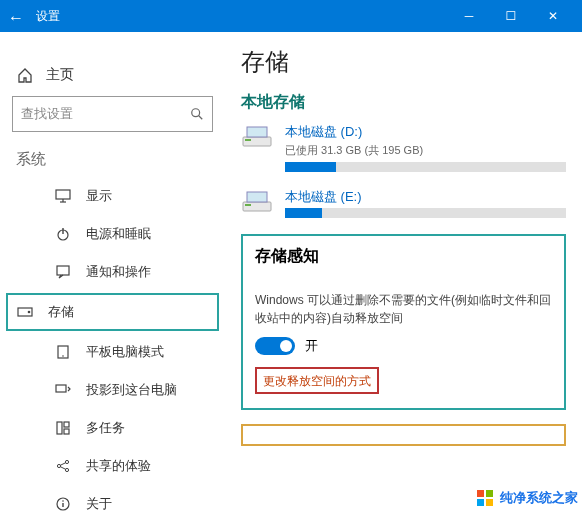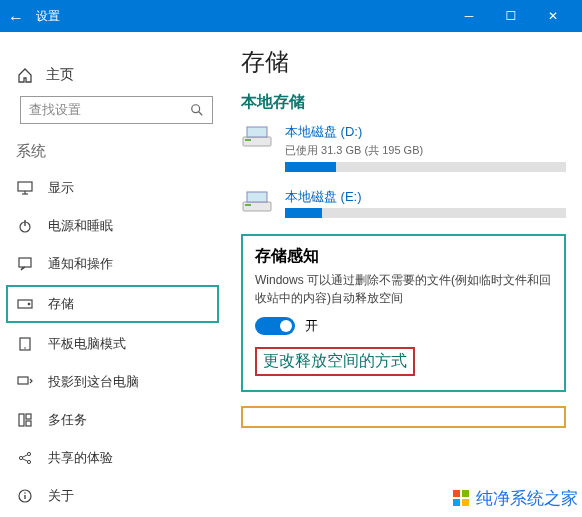--- a/index.html
+++ b/index.html
@@ -11,56 +11,56 @@
     .titlebar .wc { display: flex; gap: 0; }
     .titlebar .wc span { width: 42px; text-align: center; font-size: 12px; }
     
     .content { display: flex; height: calc(100% - 32px - 22px); }
     
     .sidebar { width: 225px; padding: 26px 0 0 0; }
     .home-row { display: flex; align-items: center; padding: 8px 16px 12px 16px; gap: 12px; }
     .home-row .icon { width: 18px; height: 18px; display: flex; align-items: center; justify-content: center; }
     .home-row .label { font-size: 14px; color: #333; }
     
-    .search-box { margin: 0 12px 14px 20px; border: 1px solid #999; height: 28px; display: flex; align-items: center; padding: 0 8px; justify-content: space-between; }
+    .search-box { margin: 0 12px 14px 12px; border: 1px solid #999; height: 36px; display: flex; align-items: center; padding: 0 8px; justify-content: space-between; }
     .search-box .ph { color: #888; font-size: 13px; }
     .search-box .sicon { color: #666; }
     
     .group-label { padding: 4px 16px 8px 16px; font-size: 15px; color: #666; }
     
-    .nav-item { display: flex; align-items: center; padding: 10px 16px; gap: 14px; cursor: pointer; }
+    .nav-item { display: flex; align-items: center; padding: 10px 16px; gap: 14px; cursor: pointer; margin-left: 38px; }
     .nav-item .icon { width: 18px; height: 14px; display: flex; align-items: center; justify-content: center; color: #444; }
     .nav-item .label { font-size: 13px; color: #333; }
     .nav-item.selected { outline: 2px solid #2aa3a0; outline-offset: -2px; margin: 2px 6px 2px 6px; padding: 10px 10px; }
     
     .main { flex: 1; padding: 14px 16px 0 16px; overflow: hidden; }
     .page-title { font-size: 24px; font-weight: 400; color: #222; margin-bottom: 14px; }
     .section-title { font-size: 16px; color: #0f766e; margin-bottom: 10px; font-weight: 600; }
     
     .drive-row { display: flex; gap: 12px; margin-bottom: 16px; }
     .drive-icon { width: 32px; height: 28px; }
     .drive-info { flex: 1; }
     .drive-name { font-size: 13px; color: #0066c0; margin-bottom: 2px; }
     .drive-usage { font-size: 11px; color: #666; margin-bottom: 4px; }
     .drive-bar { width: 100%; height: 10px; background: #e0e0e0; position: relative; }
     .drive-fill { height: 100%; background: #0078d7; position: absolute; left: 0; top: 0; }
     
     .sense-box { border: 2px solid #2aa3a0; padding: 10px 12px 14px 12px; margin-top: 6px; }
-    .sense-title { font-size: 16px; font-weight: 600; margin-bottom: 4px; }
+    .sense-title { font-size: 16px; font-weight: 600; margin-bottom: 24px; }
     .sense-desc { font-size: 12px; color: #444; line-height: 1.5; margin-bottom: 10px; }
     .toggle-row { display: flex; align-items: center; gap: 10px; margin-bottom: 12px; }
     .toggle { width: 40px; height: 18px; background: #0078d7; border-radius: 10px; position: relative; }
     .toggle .knob { width: 12px; height: 12px; background: #fff; border-radius: 50%; position: absolute; right: 3px; top: 3px; }
     .toggle-label { font-size: 13px; }
     .link-boxed { display: inline-block; border: 2px solid #b33; padding: 2px 6px; }
-    .link-boxed .lk { color: #0f766e; font-size: 16px; }
+    .link-boxed .lk { color: #c2410c; font-size: 12px; }
     
     .more-box { border: 2px solid #d9a441; padding: 8px 12px 10px 12px; margin-top: 14px; }
     
-    .watermark { position: absolute; bottom: 0; right: 4px; height: 38px; display: flex; align-items: center; gap: 6px; font-size: 17px; color: #1a73e8; font-weight: 400; }
+    .watermark { position: absolute; bottom: 0; right: 4px; height: 38px; display: flex; align-items: center; gap: 6px; font-size: 13px; color: #1a73e8; font-weight: 700; }
     .watermark .logo { display: flex; flex-wrap: wrap; width: 18px; height: 18px; }
     .watermark .logo span { width: 7px; height: 7px; margin: 1px; }
     
     svg { display: block; }
   </style>
 </head>
 <body>
 
 <div class="titlebar">
   <span class="back">←</span>

